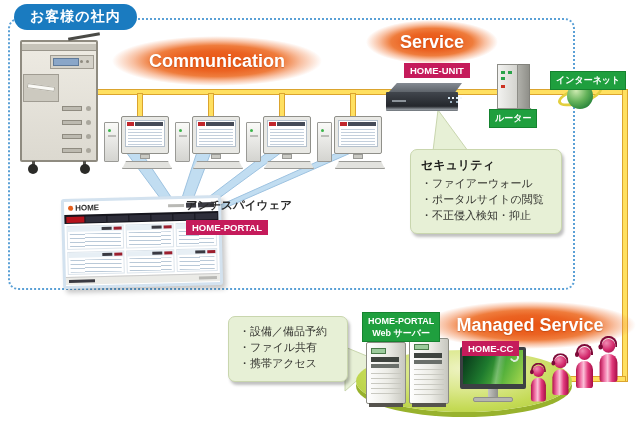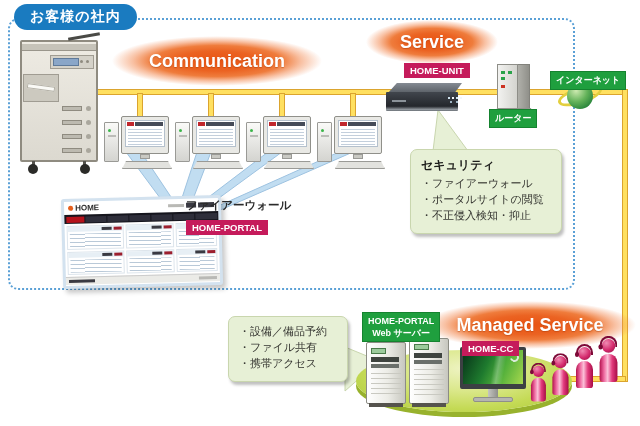--- a/index.html
+++ b/index.html
@@ -348,21 +348,21 @@
             <div class="pw-secb"></div>
           </div>
       </div>
     </div>
     <div class="pw-foot">
         <b></b>
         <i></i>
       </div>
   </div>
 
-  <div class="portal-note">ファイアーウォール</div>
+  <div class="portal-note">アンチスパイウェア</div>
   <div class="crimson" style="left:186px;top:220px;">HOME-PORTAL</div>
 
   <div class="crimson" style="left:404px;top:63px;">HOME-UNIT</div>
   <div class="hu">
     <div class="hu-top"></div>
     <div class="hu-front">
       <div class="hu-logo"></div>
       <div class="hu-marks"></div>
     </div>
   </div>

